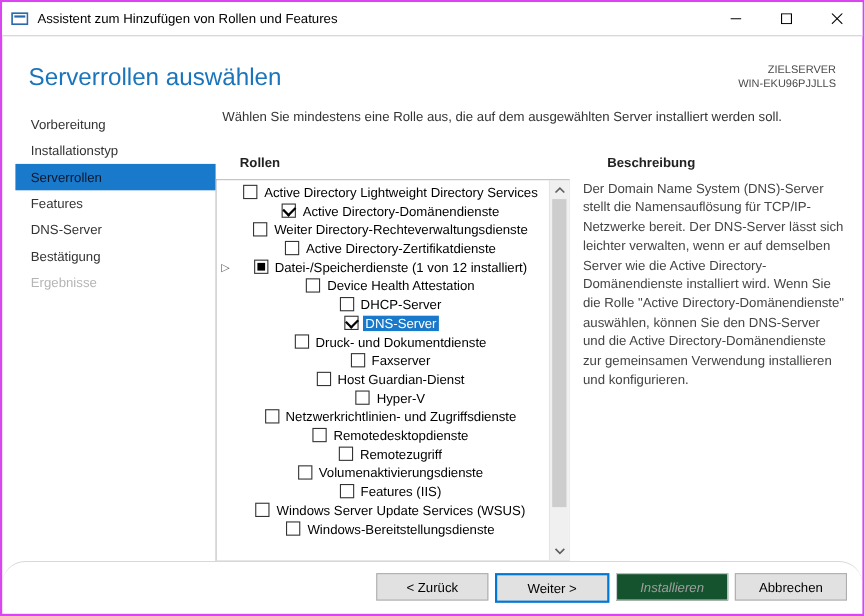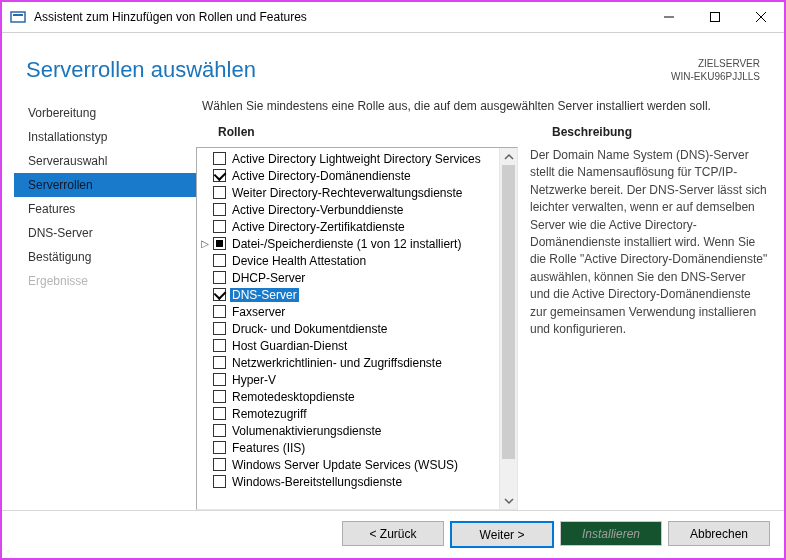--- a/index.html
+++ b/index.html
@@ -86,20 +86,21 @@
   .nav-item.selected {
     background: #1979ca;
     color: #0f172a;
   }
   .nav-item.disabled { color: #b5b5b5; }
   .main {
     flex: 1;
     display: flex;
     flex-direction: column;
     min-width: 0;
+    gap: 16px;
   }
   .instruction {
     font-size: 12px;
     color: #333;
     margin: 0 6px 12px 6px;
   }
   .columns {
     flex: 1;
     display: flex;
     gap: 12px;
@@ -128,20 +129,21 @@
     overflow: hidden;
     padding: 2px 0 2px 16px;
     background: #fff;
   }
   .role-row {
     display: flex;
     align-items: center;
     height: 17px;
     font-size: 12px;
     position: relative;
+    justify-content: center;
   }
   .role-row .expander {
     position: absolute;
     left: -14px;
     font-size: 10px;
     color: #555;
     width: 12px;
     text-align: center;
   }
   .cb {
@@ -199,20 +201,21 @@
     font-size: 12px;
     color: #444;
     line-height: 1.45;
   }
   .footer {
     border-top: 1px solid #d8d8d8;
     padding: 10px 14px;
     display: flex;
     justify-content: flex-end;
     gap: 6px;
+    border-radius: 21px;
   }
   .btn {
     min-width: 80px;
     height: 23px;
     font-size: 12px;
     border: 1px solid #adadad;
     background: #e1e1e1;
     padding: 0 10px;
     display:inline-flex;
     align-items:center;
@@ -266,21 +269,20 @@
       <div>ZIELSERVER</div>
       <div>WIN-EKU96PJJLLS</div>
     </div>
   </div>
 
   <div class="body-area">
 
     <div class="nav" id="nav">
         <div class="nav-item">Vorbereitung</div>
         <div class="nav-item">Installationstyp</div>
-        <div class="nav-item">Serverauswahl</div>
         <div class="nav-item selected">Serverrollen</div>
         <div class="nav-item">Features</div>
         <div class="nav-item">DNS-Server</div>
         <div class="nav-item">Bestätigung</div>
         <div class="nav-item disabled">Ergebnisse</div>
       </div>
 
     <div class="main">
       <div class="instruction">Wählen Sie mindestens eine Rolle aus, die auf dem ausgewählten Server installiert werden soll.</div>
 
@@ -297,24 +299,20 @@
                 <div class="role-row">
                   <span class="cb checked"></span>
                   <span class="role-label">Active Directory-Domänendienste</span>
                 </div>
                 <div class="role-row">
                   <span class="cb"></span>
                   <span class="role-label">Weiter Directory-Rechteverwaltungsdienste</span>
                 </div>
                 <div class="role-row">
                   <span class="cb"></span>
-                  <span class="role-label">Active Directory-Verbunddienste</span>
-                </div>
-                <div class="role-row">
-                  <span class="cb"></span>
                   <span class="role-label">Active Directory-Zertifikatdienste</span>
                 </div>
                 <div class="role-row">
                   <span class="expander">▷</span>
                   <span class="cb tristate"></span>
                   <span class="role-label">Datei-/Speicherdienste (1 von 12 installiert)</span>
                 </div>
                 <div class="role-row">
                   <span class="cb"></span>
                   <span class="role-label">Device Health Attestation</span>
@@ -322,37 +320,37 @@
                 <div class="role-row">
                   <span class="cb"></span>
                   <span class="role-label">DHCP-Server</span>
                 </div>
                 <div class="role-row">
                   <span class="cb checked"></span>
                   <span class="role-label highlight">DNS-Server</span>
                 </div>
                 <div class="role-row">
                   <span class="cb"></span>
+                  <span class="role-label">Druck- und Dokumentdienste</span>
+                </div>
+                <div class="role-row">
+                  <span class="cb"></span>
                   <span class="role-label">Faxserver</span>
                 </div>
                 <div class="role-row">
                   <span class="cb"></span>
-                  <span class="role-label">Druck- und Dokumentdienste</span>
-                </div>
-                <div class="role-row">
-                  <span class="cb"></span>
                   <span class="role-label">Host Guardian-Dienst</span>
                 </div>
                 <div class="role-row">
                   <span class="cb"></span>
+                  <span class="role-label">Hyper-V</span>
+                </div>
+                <div class="role-row">
+                  <span class="cb"></span>
                   <span class="role-label">Netzwerkrichtlinien- und Zugriffsdienste</span>
-                </div>
-                <div class="role-row">
-                  <span class="cb"></span>
-                  <span class="role-label">Hyper-V</span>
                 </div>
                 <div class="role-row">
                   <span class="cb"></span>
                   <span class="role-label">Remotedesktopdienste</span>
                 </div>
                 <div class="role-row">
                   <span class="cb"></span>
                   <span class="role-label">Remotezugriff</span>
                 </div>
                 <div class="role-row">

